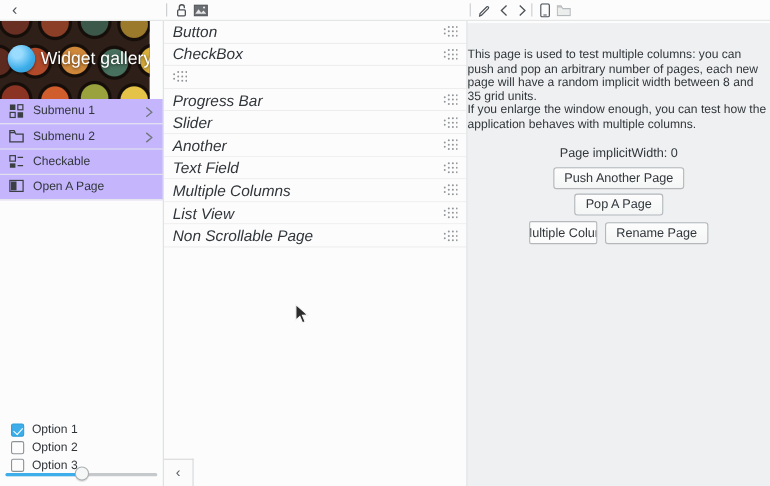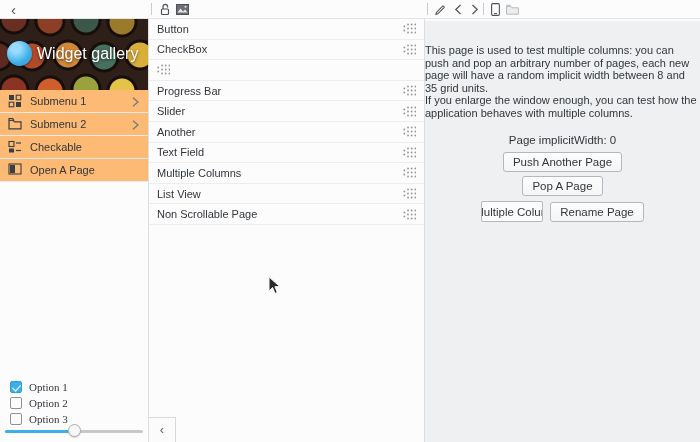--- a/index.html
+++ b/index.html
@@ -18,21 +18,21 @@
   .toolbar { position:absolute; left:0; top:0; right:0; height:19px; background:#fcfcfc;
              border-bottom:1px solid #e2e4e6; z-index:6; }
   .tb-sep { position:absolute; top:3px; width:1px; height:12px; background:#c9cccf; }
   .tb-icon { position:absolute; top:2px; width:15px; height:15px; display:flex;
              align-items:center; justify-content:center; cursor:default; }
   .tb-icon svg { display:block; }
   .chev { font-size:15px; line-height:14px; color:#4d5257; }
 
   
   .sidebar { position:absolute; left:0; top:19px; width:148px; bottom:0; background:#fcfcfc; }
-  .banner { position:absolute; left:0; top:0; width:148px; height:71px; overflow:hidden;
+  .banner { position:absolute; left:0; top:0; width:136px; height:71px; overflow:hidden;
     background-color:#2e1f18;
     background-image:
       radial-gradient(circle at 14px 0px,  #6a2f23 0 12px, rgba(18,11,7,.85) 13px 15px, transparent 16px),
       radial-gradient(circle at 50px 2px,  #8c3f27 0 12px, rgba(18,11,7,.85) 13px 15px, transparent 16px),
       radial-gradient(circle at 86px 1px,  #3c584b 0 12px, rgba(18,11,7,.85) 13px 15px, transparent 16px),
       radial-gradient(circle at 122px 3px, #9c7a2c 0 12px, rgba(18,11,7,.85) 13px 15px, transparent 16px),
       radial-gradient(circle at -2px 37px, #5d2a20 0 12px, rgba(18,11,7,.85) 13px 15px, transparent 16px),
       radial-gradient(circle at 32px 37px, #b04a2b 0 12px, rgba(18,11,7,.85) 13px 15px, transparent 16px),
       radial-gradient(circle at 68px 36px, #cf883a 0 12px, rgba(18,11,7,.85) 13px 15px, transparent 16px),
       radial-gradient(circle at 104px 38px,#47705e 0 12px, rgba(18,11,7,.85) 13px 15px, transparent 16px),
@@ -43,45 +43,45 @@
       radial-gradient(circle at 122px 72px,#e5c348 0 12px, rgba(18,11,7,.85) 13px 15px, transparent 16px);
   }
   .banner-logo { position:absolute; left:7px; top:22px; width:25px; height:25px; border-radius:50%;
     background: radial-gradient(circle at 35% 30%, #9adcff 0 18%, #3daee9 60%, #2c93cf 100%);
     box-shadow: 0 1px 2px rgba(0,0,0,.5); }
   .banner-title { position:absolute; left:37px; top:26px; color:#ffffff; font-size:16px;
     text-shadow: 0 1px 3px rgba(0,0,0,.65); white-space:nowrap; }
 
   .side-menu { position:absolute; left:0; top:71px; width:148px; }
   .side-item { height:23px; display:flex; align-items:center; padding:0 8px;
-               border-bottom:1px solid #e8eaeb; background:#fdba74; }
+               border-bottom:1px solid #e8eaeb; background:#c4b5fd; }
   .side-item .si-icon { width:14px; height:14px; margin-right:8px; flex:none; }
   .side-item .si-label { flex:1; font-size:11px; color:#31363b; }
   .side-item .si-arrow { width:9px; height:9px; flex:none; }
 
   .side-options { position:absolute; left:10px; top:362px; width:130px; }
-  .opt-row { display:flex; align-items:flex-start; height:16px; margin-bottom:0;font-family:Liberation Serif, serif; }
+  .opt-row { display:flex; align-items:flex-end; height:16px; margin-bottom:0; }
   .cbox { width:12px; height:12px; border:1px solid #8b9396; border-radius:2px; background:#fcfcfc;
           margin-right:7px; position:relative; flex:none; }
   .cbox.checked { background:#3daee9; border-color:#2f9fd8; }
   .cbox.checked::after { content:""; position:absolute; left:3px; top:1px; width:4px; height:7px;
           border:solid #fff; border-width:0 1.6px 1.6px 0; transform:rotate(42deg); }
   .opt-label { font-size:11px; color:#31363b; }
 
   .slider { position:absolute; left:5px; right:5px; bottom:4px; height:14px; width:138px; }
   .slider-track { position:absolute; left:0; right:0; top:6px; height:3px; border-radius:2px; background:#c6c9cb; }
   .slider-fill  { position:absolute; left:0; top:6px; height:3px; border-radius:2px; width:51%; background:#3daee9; }
   .slider-handle{ position:absolute; top:0; left:calc(51% - 7px); width:13px; height:13px; border-radius:50%;
                   background:#f5f6f6; border:1px solid #abb0b3; box-shadow:0 1px 1px rgba(0,0,0,.15); }
 
   
   .middle { position:absolute; left:149px; top:19px; width:275px; bottom:0; background:#fcfcfc; }
   .mrow { height:20.6px; display:flex; align-items:center; padding:0 8px;
           border-bottom:1px solid #ededee; background:#fcfcfc; }
-  .mrow .mlabel { flex:1; font-size:11px; color:#31363b; }
+  .mrow .mlabel { flex:1; font-size:14px; color:#31363b;font-style:italic; }
   .mrow .handle { flex:none; width:13px; height:11px; opacity:.75; }
   .collapse-btn { position:absolute; left:0; bottom:0; width:27px; height:25px; background:#fbfbfb;
                   border:1px solid #d6d8da; border-left:none; border-bottom:none;
                   display:flex; align-items:center; justify-content:center; }
 
   
   .right { position:absolute; left:425px; top:19px; width:275px; bottom:0; background:#fcfcfc; }
   .page { position:absolute; left:0; right:0; top:2px; bottom:0; background:#eff0f1; }
   .page p { margin:0 0; font-size:11px; line-height:12.5px; color:#31363b; }
   .page p.first { margin-top:23px; }

